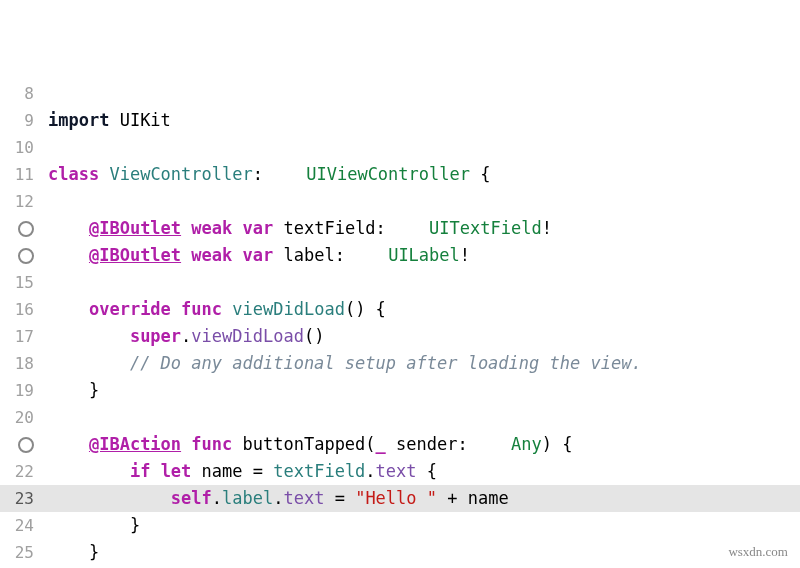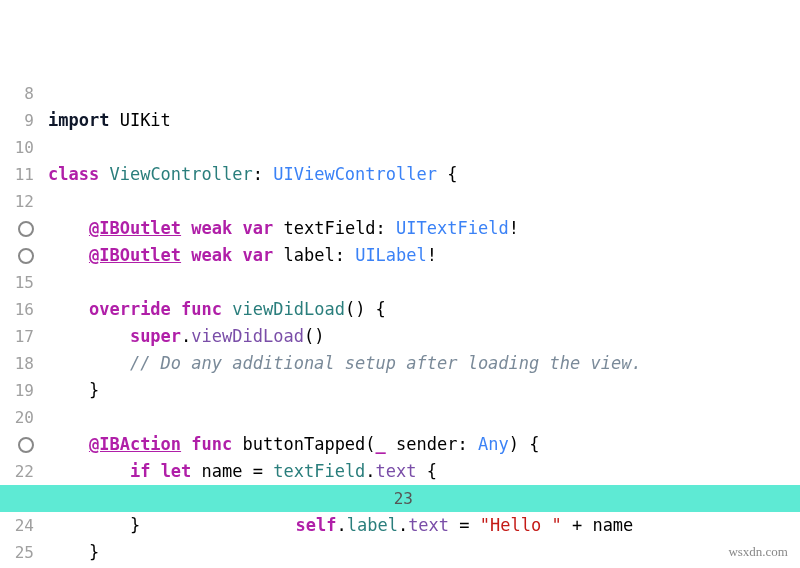--- a/index.html
+++ b/index.html
@@ -14,22 +14,21 @@
       display: flex;
       flex-direction: column;
     }
     .line {
       display: flex;
       align-items: center;
       height: 27px;
       line-height: 27px;
     }
     .line.highlighted {
-      background: #5eead4;
-      flex-direction: column;
+      background: #e5e5e5;
     }
     .gutter {
       width: 42px;
       text-align: right;
       padding-right: 8px;
       color: #a0a0a0;
       font-size: 16px;
       user-select: none;
       flex-shrink: 0;
     }
@@ -59,21 +58,21 @@
     .kw-class { color: #b01fa8; font-weight: bold; }
     .kw-weak { color: #b01fa8; font-weight: bold; }
     .kw-var { color: #b01fa8; font-weight: bold; margin-top: 36px; }
     .kw-override { color: #b01fa8; font-weight: bold; }
     .kw-func { color: #b01fa8; font-weight: bold; }
     .kw-super { color: #b01fa8; font-weight: bold; }
     .kw-if { color: #b01fa8; font-weight: bold; }
     .kw-let { color: #b01fa8; font-weight: bold; margin-top: 48px; }
     .kw-self { color: #b01fa8; font-weight: bold; }
     .attr { color: #b01fa8; font-weight: bold; text-decoration: underline; }
-    .typeExt { color: #3b82f6; }
+    .typeExt { color: #15803d; margin-left: 33px; }
     .ident-teal { color: #2a7e7c; }
     .ident-purple { color: #7a4ea8; }
     .comment { color: #7a8a99; font-style: italic; margin-top: 9px; }
     .string { color: #c41a16; }
     .text { color: #000; }
     .watermark {
       position: fixed;
       bottom: 8px;
       right: 12px;
       font-family: Liberation Serif, serif;

